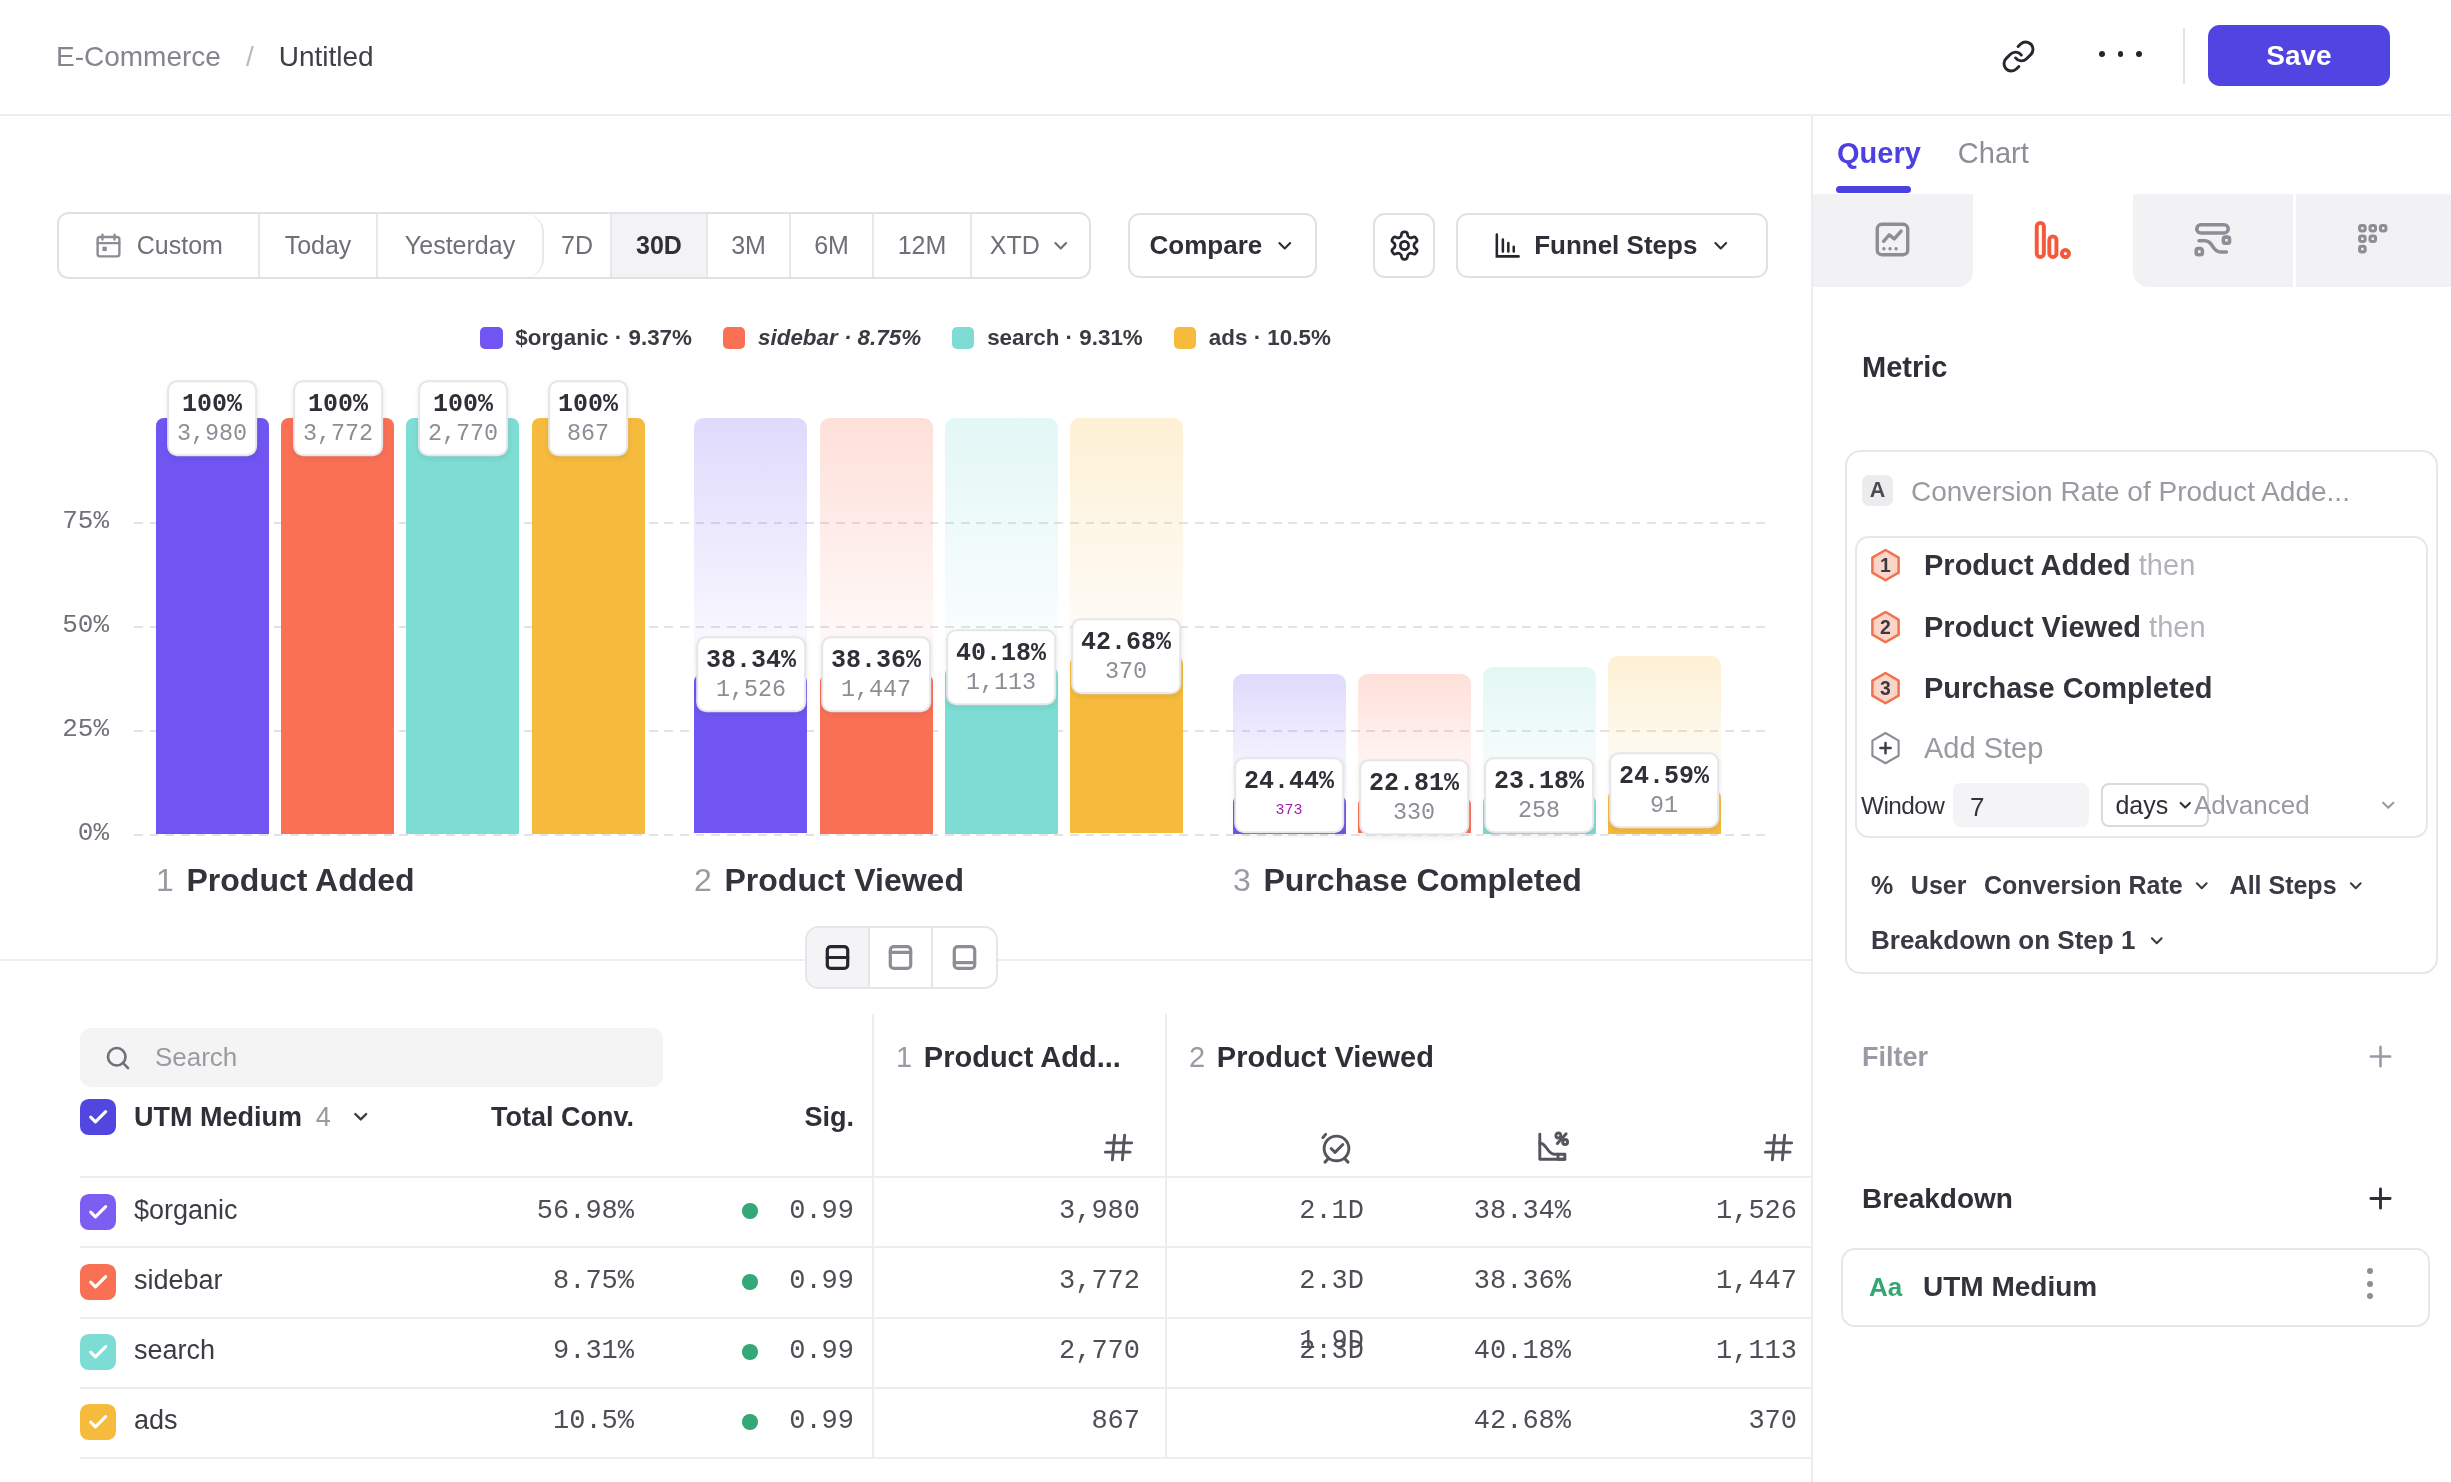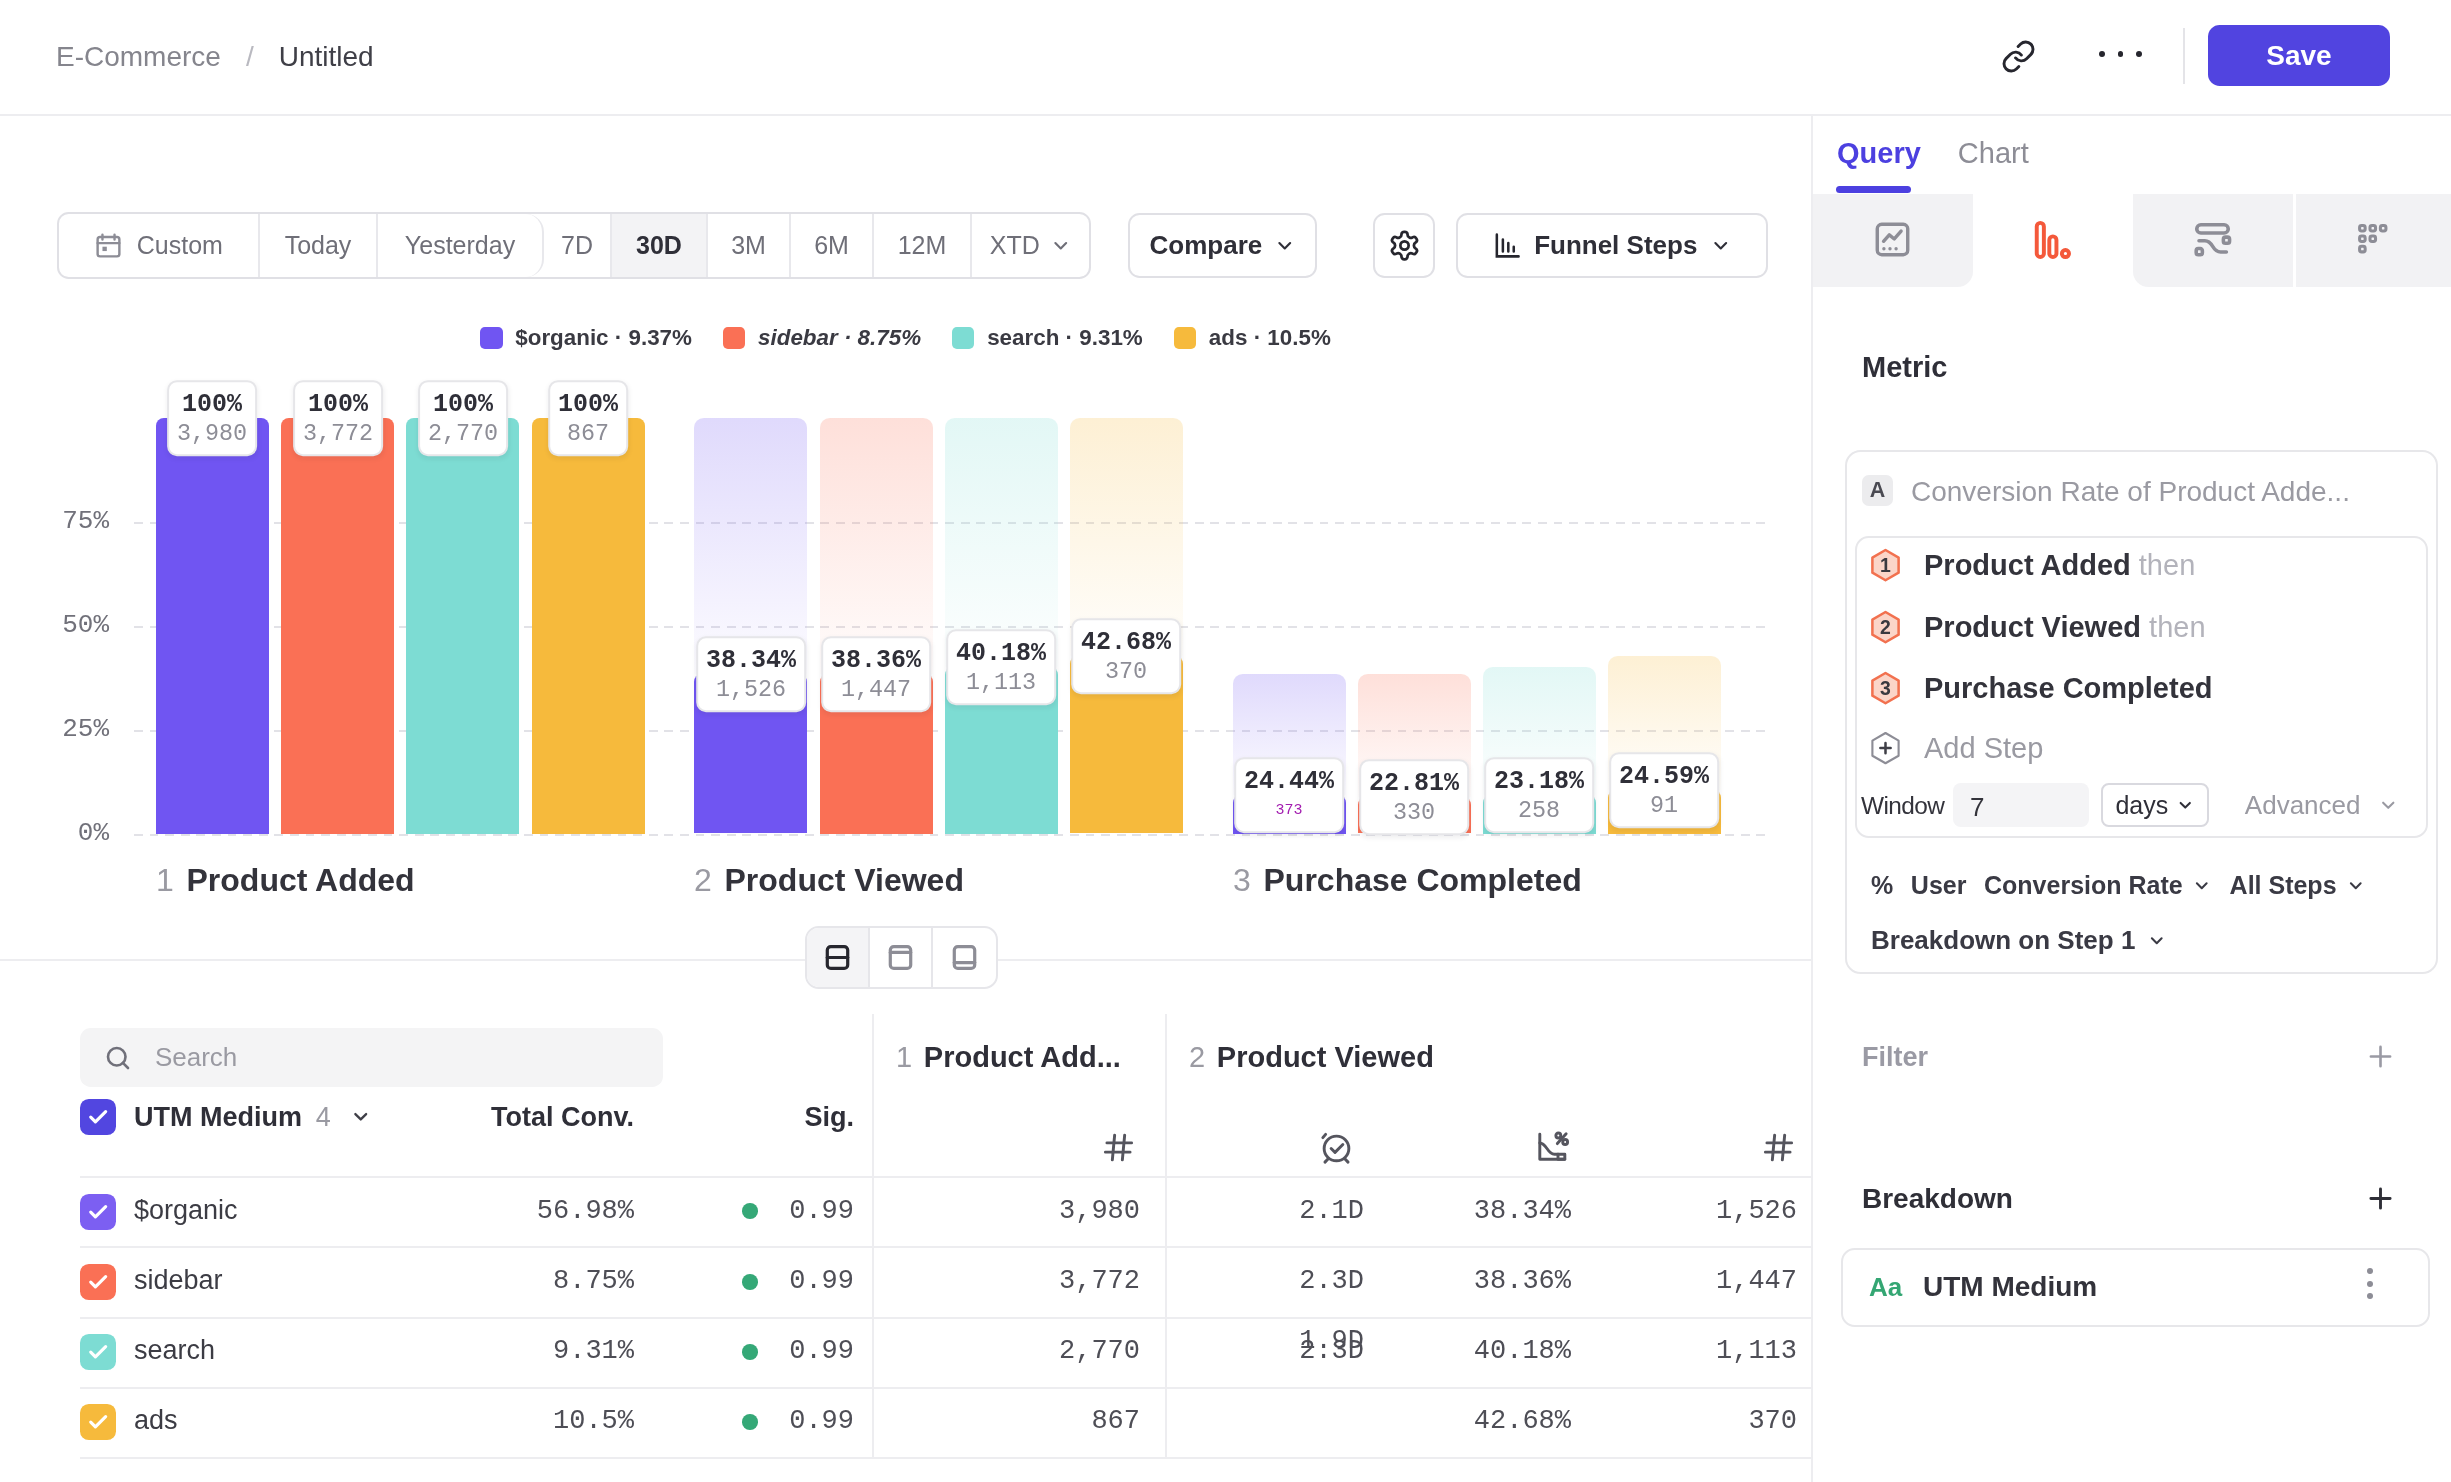--- a/index.html
+++ b/index.html
@@ -394,21 +394,21 @@
 <div class="a" style="left:1924px;top:732px;font-size:29px;color:#9a9aa2;">Add Step</div>
 <div class="a" style="left:1861px;top:792px;font-size:24.4px;letter-spacing:-0.6px;color:#33333b;">Window</div>
 <div class="a" style="left:1953px;top:783px;width:136px;height:44px;background:#f4f4f6;border-radius:7.8px;"></div>
 <div class="a" style="left:1970px;top:792px;font-size:26px;color:#33333b;">7</div>
 <div class="a flex" style="left:2101px;top:783px;width:108px;height:44px;border:2px solid #d9d9df;border-radius:7.8px;box-sizing:border-box;justify-content:center;gap:7.8px;">
     <span style="font-size:25px;color:#2f2f38;">days</span>
     <svg width="18.5" height="18.5" viewBox="0 0 24 24" fill="none" stroke="#2f2f38" stroke-width="2.6" stroke-linecap="round" stroke-linejoin="round">
       <path d="m6 9 6 6 6-6"></path>
     </svg>
   </div>
-<div class="a flex" style="left:2194px;top:783px;width:204px;height:44px;gap:17px;justify-content:flex-end;">
+<div class="a flex" style="left:2194px;top:783px;width:204px;height:44px;gap:5px;justify-content:space-between;">
     <span style="font-size:26px;color:#9a9aa2;">Advanced</span>
     <svg width="20.5" height="20.5" viewBox="0 0 24 24" fill="none" stroke="#9a9aa2" stroke-width="2.4" stroke-linecap="round" stroke-linejoin="round">
       <path d="m6 9 6 6 6-6"></path>
     </svg>
   </div>
 <div class="a flex" style="left:1871px;top:868px;height:35px;gap:17.6px;font-size:25px;font-weight:600;color:#3a3a44;">
     <span>%</span>
     <span>User</span>
     <span class="flex" style="gap:9.8px;">Conversion Rate <svg width="19.5" height="19.5" viewBox="0 0 24 24" fill="none" stroke="#3a3a44" stroke-width="2.5" stroke-linecap="round" stroke-linejoin="round">
         <path d="m6 9 6 6 6-6"></path>

